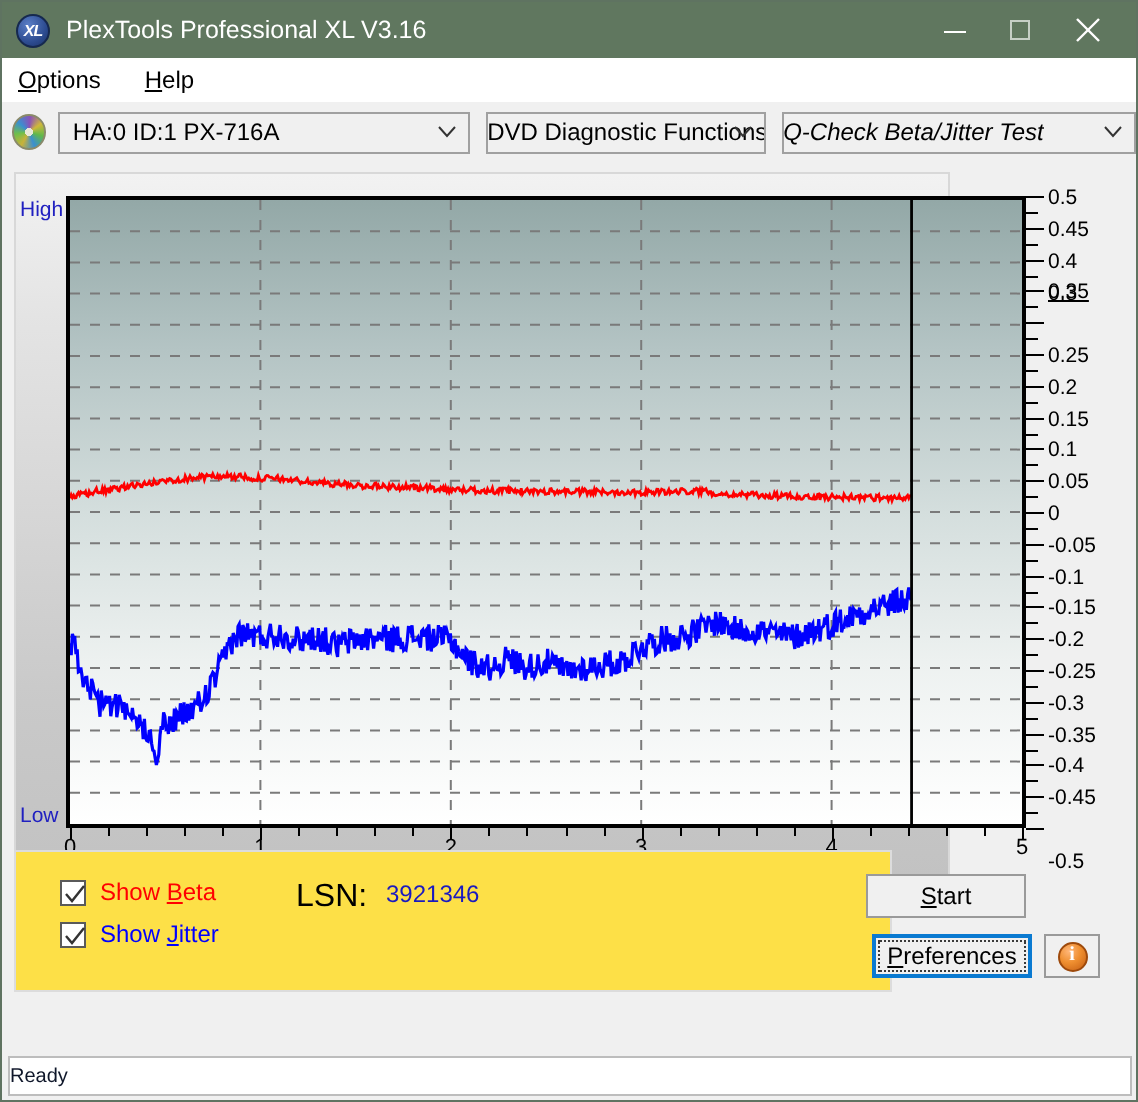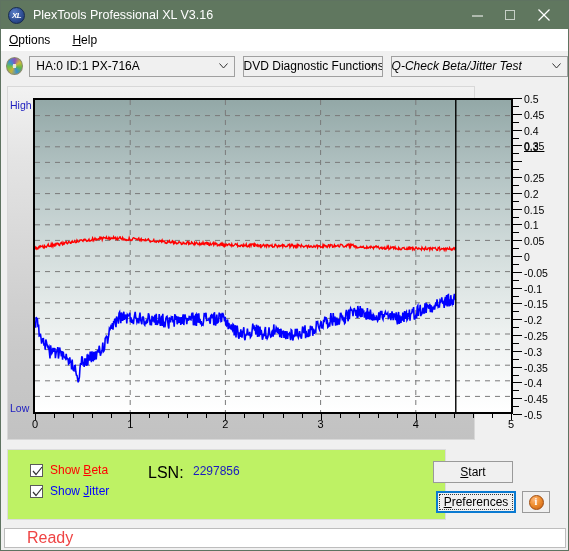--- a/index.html
+++ b/index.html
@@ -232,24 +232,24 @@
     top: 0;
     width: 1px;
     height: 4px;
     background: #000;
   }
   .xtick-marks i.major { height: 6px; }
 
   
   .controls {
     position: absolute;
-    left: 6px; top: 448px;
+    left: 6px; top: 424px;
     width: 439px;
     height: 71px;
-    background: #bef264;
+    background: #fde047;
     border: 1px solid #dcdcdc;
     box-sizing: border-box;
   }
   .chk-row {
     position: absolute;
     display: flex;
     align-items: center;
   }
   #row-beta  { left: 22px; top: 13px; }
   #row-jitter{ left: 22px; top: 34px; }
@@ -337,23 +337,23 @@
     left: 3px; top: 527px;
     width: 562px;
     height: 20px;
     background: #ffffff;
     border: 1px solid #bdbdbd;
     box-sizing: border-box;
     display: flex;
     align-items: center;
   }
   .statusbar span {
-    margin-left: 22px;
-    font-size: 16px;
-    color: #ef4444;
+    margin-left: 0;
+    font-size: 10px;
+    color: #0f172a;
   }
 </style>
 </head>
 <body>
 
 <div id="app">
 
   <div class="titlebar">
     <div class="app-icon">XL</div>
     <div class="title-text">PlexTools Professional XL V3.16</div>
@@ -500,21 +500,21 @@
         <span style="top: 164px;">0</span>
         <span style="top: 179.8px;">-0.05</span>
         <span style="top: 195.6px;">-0.1</span>
         <span style="top: 211.4px;">-0.15</span>
         <span style="top: 227.2px;">-0.2</span>
         <span style="top: 243px;">-0.25</span>
         <span style="top: 258.8px;">-0.3</span>
         <span style="top: 274.6px; text-align: right;">-0.35</span>
         <span style="top: 290.4px;">-0.4</span>
         <span style="top: 306.2px;">-0.45</span>
-        <span style="top: 322px;">-0.5</span>
+        <span style="top: 338px;">-0.5</span>
       </div>
     <div class="xtick-marks" id="xtick-marks">
         <i class="major" style="left: 2px;"></i>
         <i style="left: 21.04px;"></i>
         <i style="left: 40.08px;"></i>
         <i style="left: 59.12px;"></i>
         <i style="left: 78.16px;"></i>
         <i class="major" style="left: 97.2px;"></i>
         <i style="left: 116.24px;"></i>
         <i style="left: 135.28px;"></i>
@@ -561,21 +561,21 @@
     <div class="chk-row" id="row-jitter">
       <div class="checkbox">
         <svg width="11" height="11" viewBox="0 0 11 11">
             <polyline points="1,5 4,8.5 10,1" fill="none" stroke="#333" stroke-width="1.2"></polyline>
           </svg>
       </div>
       <div class="chk-label" id="lbl-jitter">Show <span class="u">J</span>itter</div>
     </div>
 
     <div class="lsn-label">LSN:</div>
-    <div class="lsn-value">2297856</div>
+    <div class="lsn-value">3921346</div>
 
     <div class="btn" id="btn-start">
       <span><span class="u">S</span>tart</span>
     </div>
 
     <div class="btn" id="btn-preferences">
       <span class="inner"><span class="u">P</span>references</span>
     </div>
 
     <div class="btn" id="btn-info">

